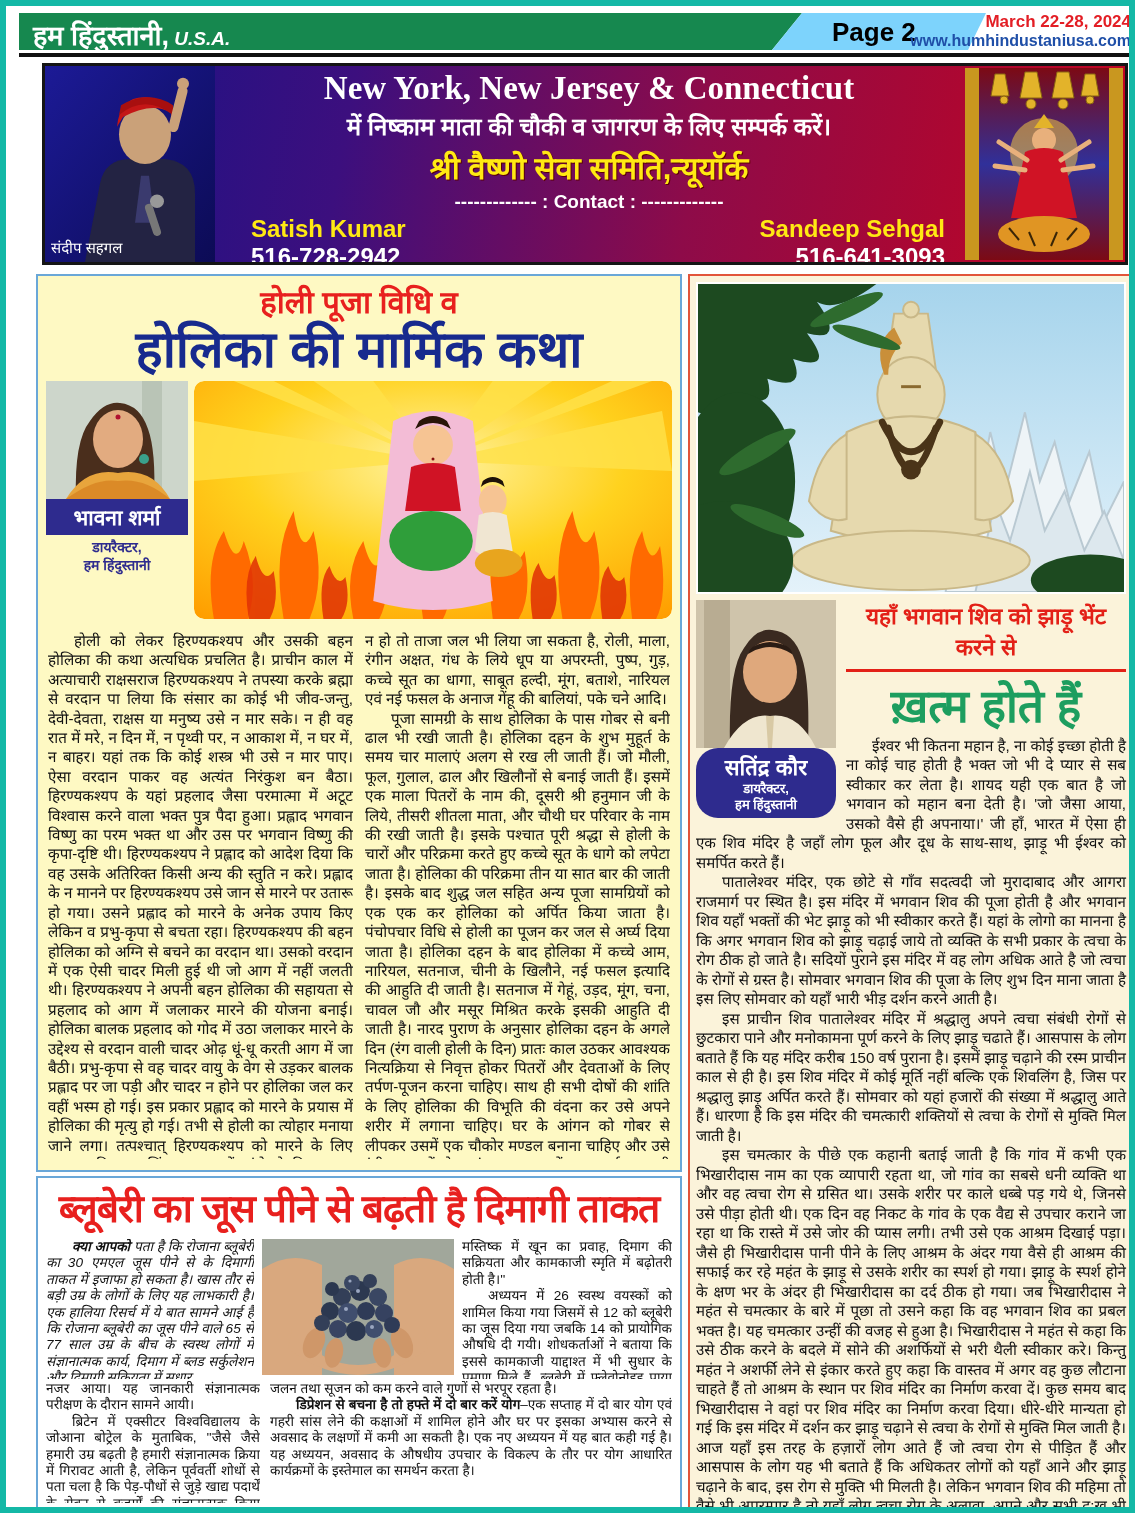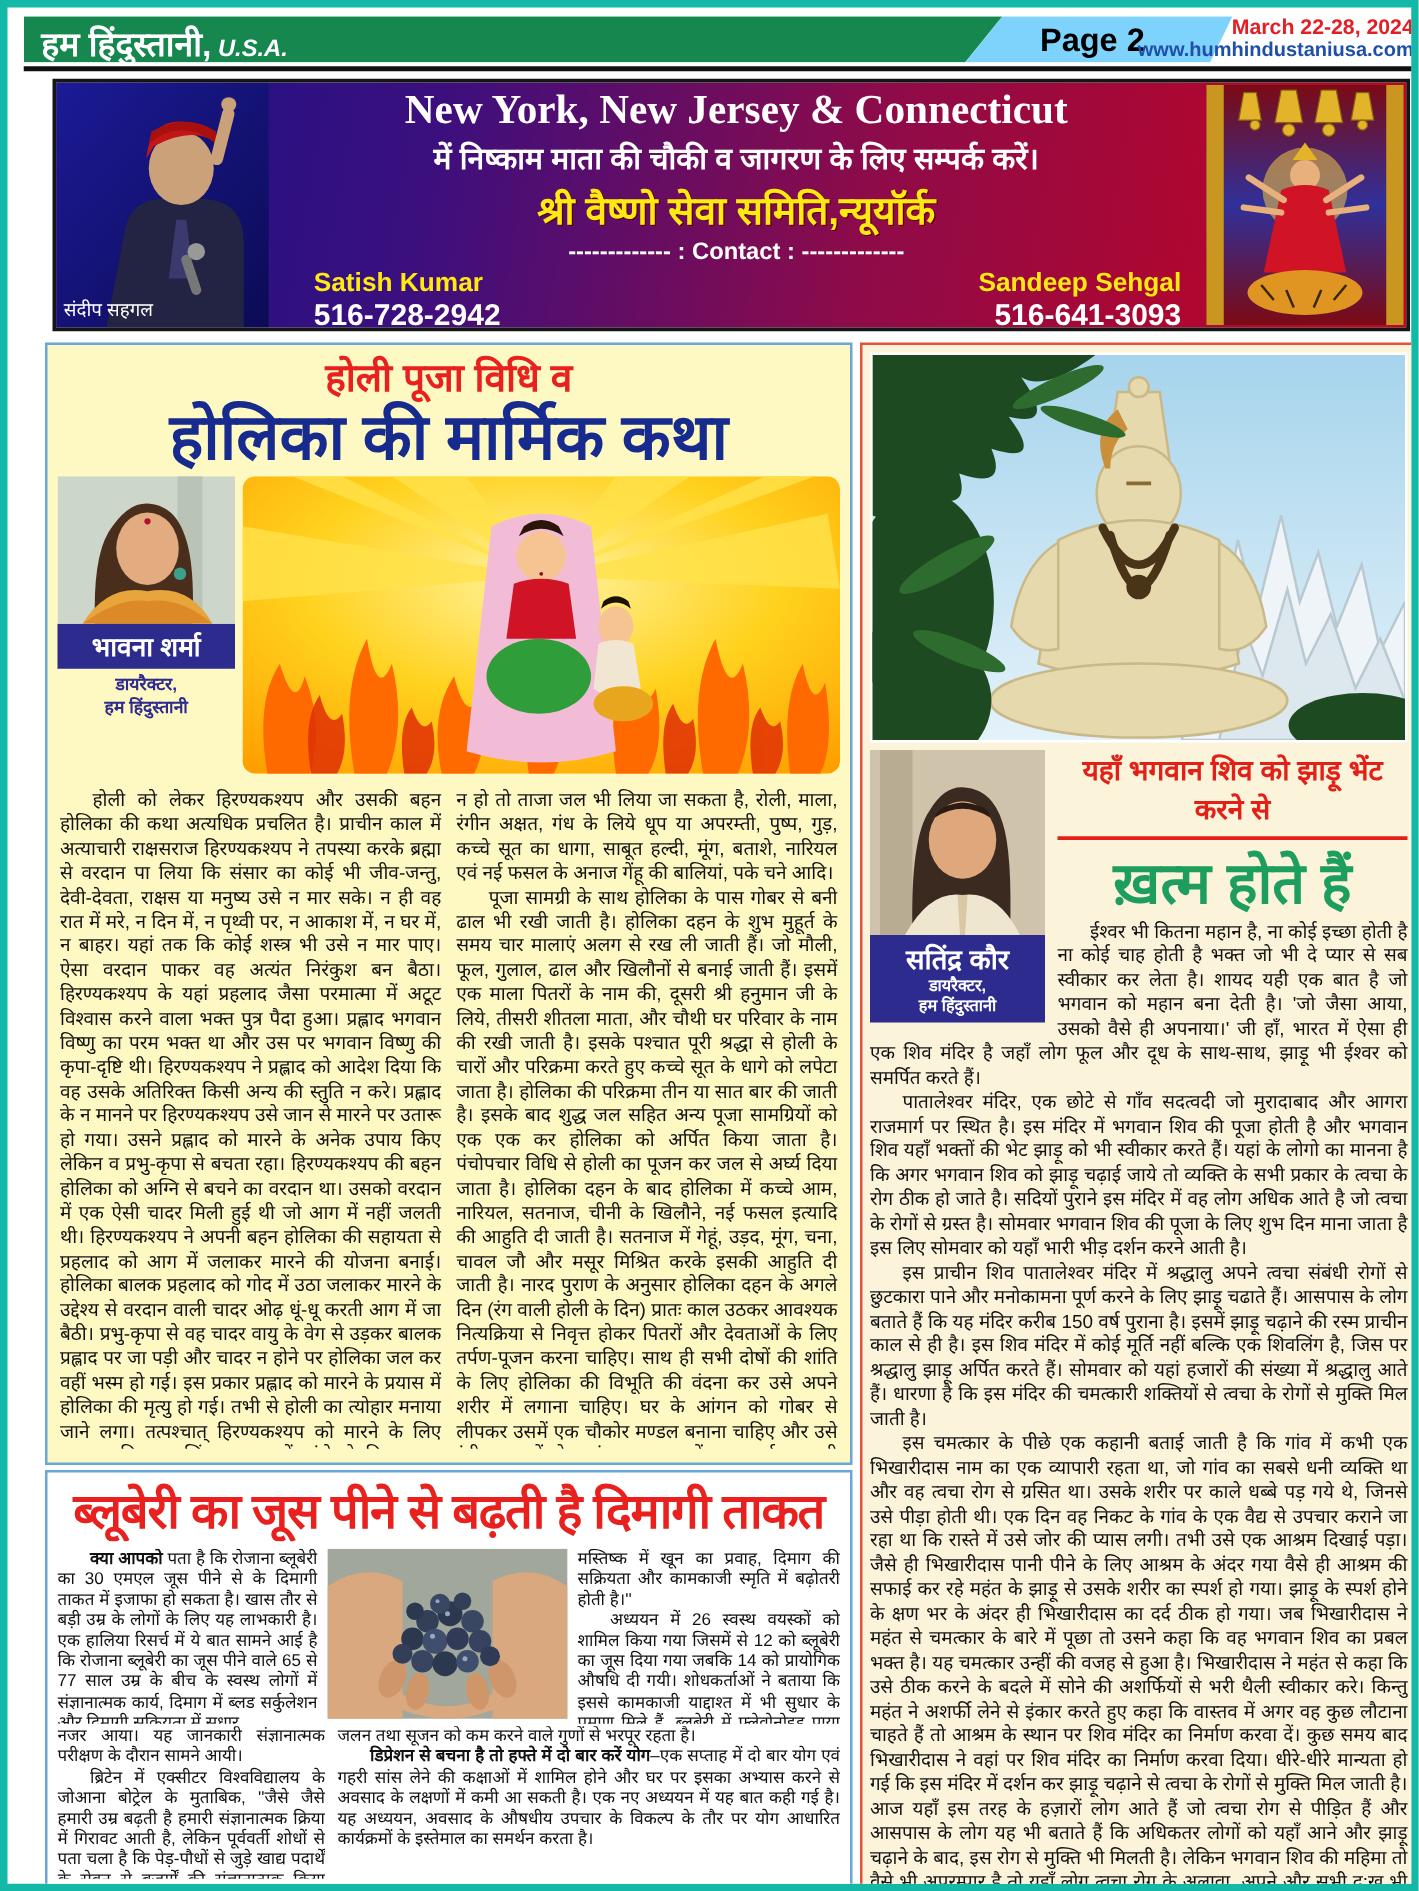--- a/index.html
+++ b/index.html
@@ -25,21 +25,21 @@
       overflow:hidden;}
   .ad-photo{position:absolute;left:0;top:0;width:170px;height:100%;}
   .ad-caption{position:absolute;left:6px;bottom:5px;color:#fff;font-size:15px;}
   .ad-deity{position:absolute;right:2px;top:2px;width:158px;height:192px;}
   .ad-center{position:absolute;left:172px;right:164px;top:0;height:100%;text-align:center;}
   .ad-l1{font-family:"Liberation Serif","DejaVu Serif",serif;color:#fff;font-size:33px;font-weight:bold;margin-top:4px;}
   .ad-l2{color:#fff;font-size:24px;font-weight:bold;margin-top:2px;}
   .ad-title{color:#ffe913;font-size:31px;font-weight:bold;margin-top:4px;text-shadow:1px 1px 0 #5a0000;}
   .ad-contact{color:#fff;font-size:19px;font-weight:bold;margin-top:3px;}
   .ad-row{display:flex;justify-content:space-between;padding:2px 16px 0 34px;text-align:left;}
-  .ad-name{color:#ffe913;font-size:21px;font-weight:bold;}
+  .ad-name{color:#ffe913;font-size:24px;font-weight:bold;}
   .ad-phone{color:#fff;font-size:24px;font-weight:bold;}
   .ad-c2{text-align:right;}
   
   .holi{position:absolute;left:30px;top:268px;width:646px;height:898px;border:2px solid #6aa7d8;
         box-sizing:border-box;background:#fef9c3;overflow:hidden;}
   .holi-kicker{text-align:center;color:#e8201e;font-size:31px;font-weight:bold;margin-top:4px;}
   .holi-head{text-align:center;color:#172a8e;font-size:51px;font-weight:bold;line-height:1.0;margin-top:2px;}
   .holi-media{display:flex;gap:6px;padding:6px 8px 0 8px;height:242px;}
   .acard{width:142px;flex:0 0 142px;}
   .acard-photo{width:142px;height:118px;display:block;}
@@ -49,35 +49,35 @@
   .holi-cols{display:flex;gap:12px;padding:8px 10px;height:528px;overflow:hidden;}
   .hcol{flex:1;text-align:justify;font-size:15.2px;line-height:19.4px;overflow:hidden;}
   .hcol p{margin:0;}
   .indent{text-indent:26px;}
   
   .bb{position:absolute;left:30px;top:1170px;width:646px;height:336px;border:2px solid #6aa7d8;
       box-sizing:border-box;background:#fff;overflow:hidden;}
   .bb-head{text-align:center;color:#e8201e;font-size:39px;font-weight:bold;white-space:nowrap;
            letter-spacing:-1px;margin-top:2px;overflow:hidden;}
   .bb-row1{display:flex;gap:8px;padding:6px 8px 0 8px;height:140px;}
-  .bb-col1{flex:0 0 208px;text-align:justify;font-size:13.6px;line-height:16.4px;overflow:hidden;}
+  .bb-col1{flex:0 0 208px;text-align:justify;font-size:13.6px;line-height:16.4px;overflow:hidden;font-style:italic;}
   .bb-img{flex:0 0 192px;height:136px;display:block;}
   .bb-col3{flex:1;text-align:justify;font-size:13.6px;line-height:16.4px;overflow:hidden;}
   .bb-row2{display:flex;gap:10px;padding:2px 8px;height:122px;}
   .bb-bl{flex:0 0 214px;text-align:justify;font-size:13.6px;line-height:16.4px;overflow:hidden;}
   .bb-br{flex:1;text-align:justify;font-size:13.6px;line-height:16.4px;overflow:hidden;}
   .bb p{margin:0;}
   
   .shiva{position:absolute;left:682px;top:268px;width:446px;height:1238px;border:2px solid #e2543a;
          box-sizing:border-box;background:#fbf3da;overflow:hidden;padding:6px;}
   .shiva-photo{width:430px;height:312px;display:block;border:2px solid #fff;box-sizing:border-box;}
   .smid{margin-top:6px;}
   .acard2{float:left;width:140px;margin-right:10px;}
   .acard2-photo{width:140px;height:148px;display:block;}
-  .acard2-box{background:#2e2b8e;color:#fff;text-align:center;padding:3px 0 4px 0;}
+  .acard2-box{background:#2e2b8e;color:#fff;text-align:center;padding:3px 0 4px 0;border-radius:22px;}
   .acard2-name{font-size:22px;font-weight:bold;}
   .acard2-role{font-size:13px;font-weight:bold;line-height:1.25;}
   .kicker2{overflow:hidden;text-align:center;color:#e32017;font-size:22.5px;font-weight:bold;
            border-bottom:3px solid #e32017;padding-bottom:7px;}
   .head2{overflow:hidden;text-align:center;color:#1d9e5f;font-size:46px;font-weight:bold;line-height:1.25;padding-top:6px;}
   .sbody{text-align:justify;font-size:15.1px;line-height:19.5px;}
   .sbody p{margin:0;}
 </style>
 </head>
 <body>

